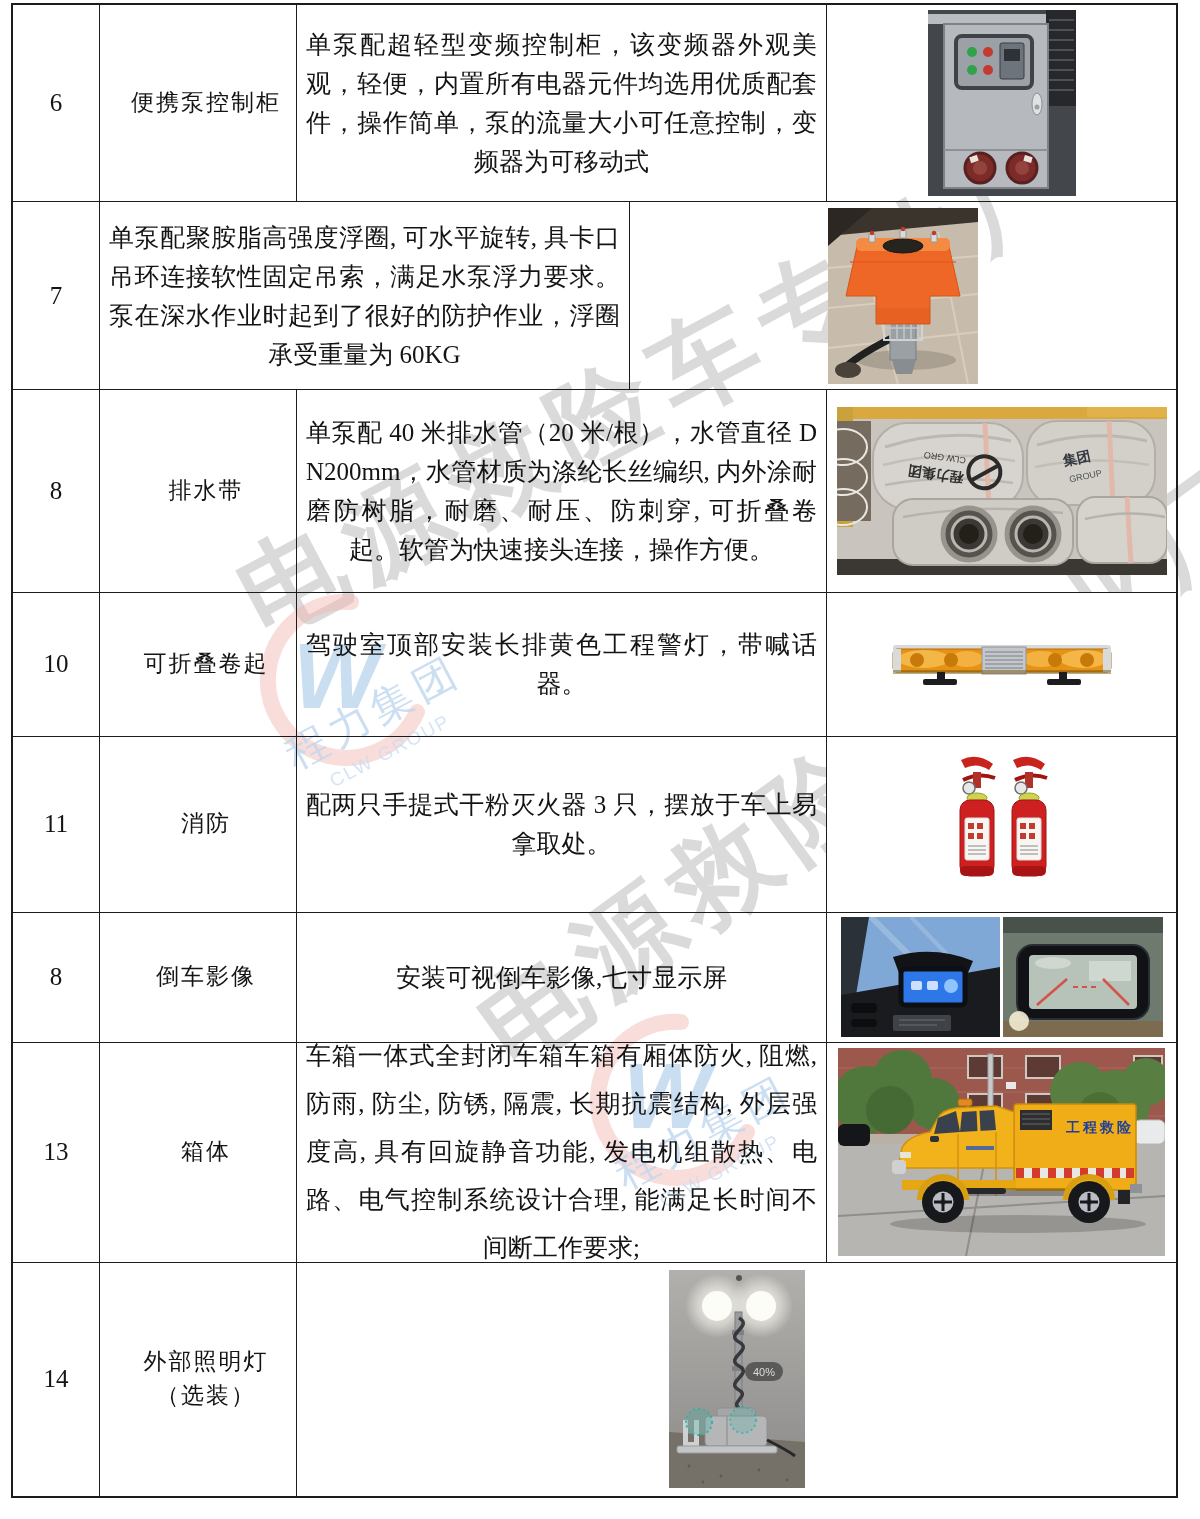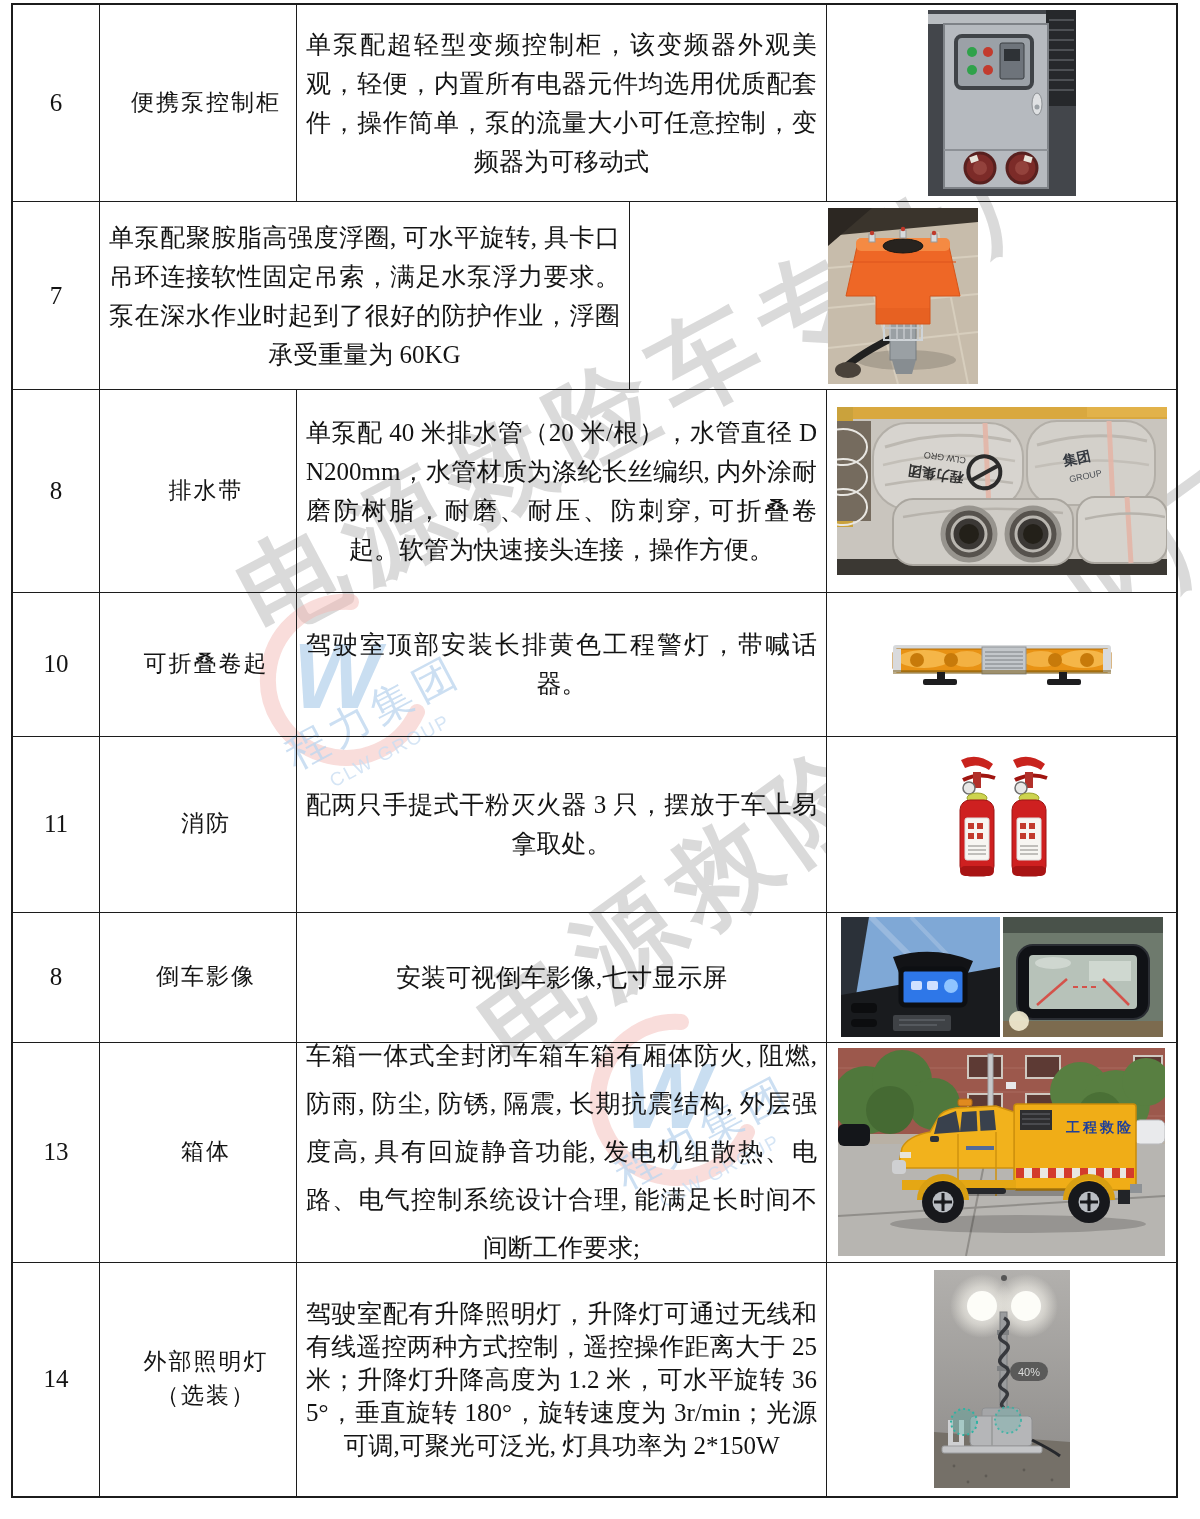--- a/index.html
+++ b/index.html
@@ -462,23 +462,20 @@
     </div>
 
     <div class="row r14" style="height:235px">
       <div class="cell c1 num">14</div>
       <div class="cell c2 name">
         <div>
           <div>外部照明灯</div>
           <div>（选装）</div>
         </div>
       </div>
-      <div class="cell c3">
-          <div class="desc">驾驶室配有升降照明灯，升降灯可通过无线和有线遥控两种方式控制，遥控操作距离大于 25 米；升降灯升降高度为 1.2 米，可水平旋转 365°，垂直旋转 180°，旋转速度为 3r/min；光源可调,可聚光可泛光, 灯具功率为 2*150W</div>
-        </div>
       <div class="cell c4">
         <svg class="photo" width="136" height="218" viewBox="0 0 136 218" aria-label="升降照明灯照片">
           <defs>
             <radialGradient id="glow14" cx="50%" cy="50%" r="50%">
               <stop offset="0%" stop-color="#ffffff" stop-opacity="0.95"></stop>
               <stop offset="60%" stop-color="#f4f2ea" stop-opacity="0.55"></stop>
               <stop offset="100%" stop-color="#f4f2ea" stop-opacity="0"></stop>
             </radialGradient>
             <linearGradient id="wall14" x1="0" y1="0" x2="0" y2="1">
               <stop offset="0%" stop-color="#b2b0ad"></stop>

